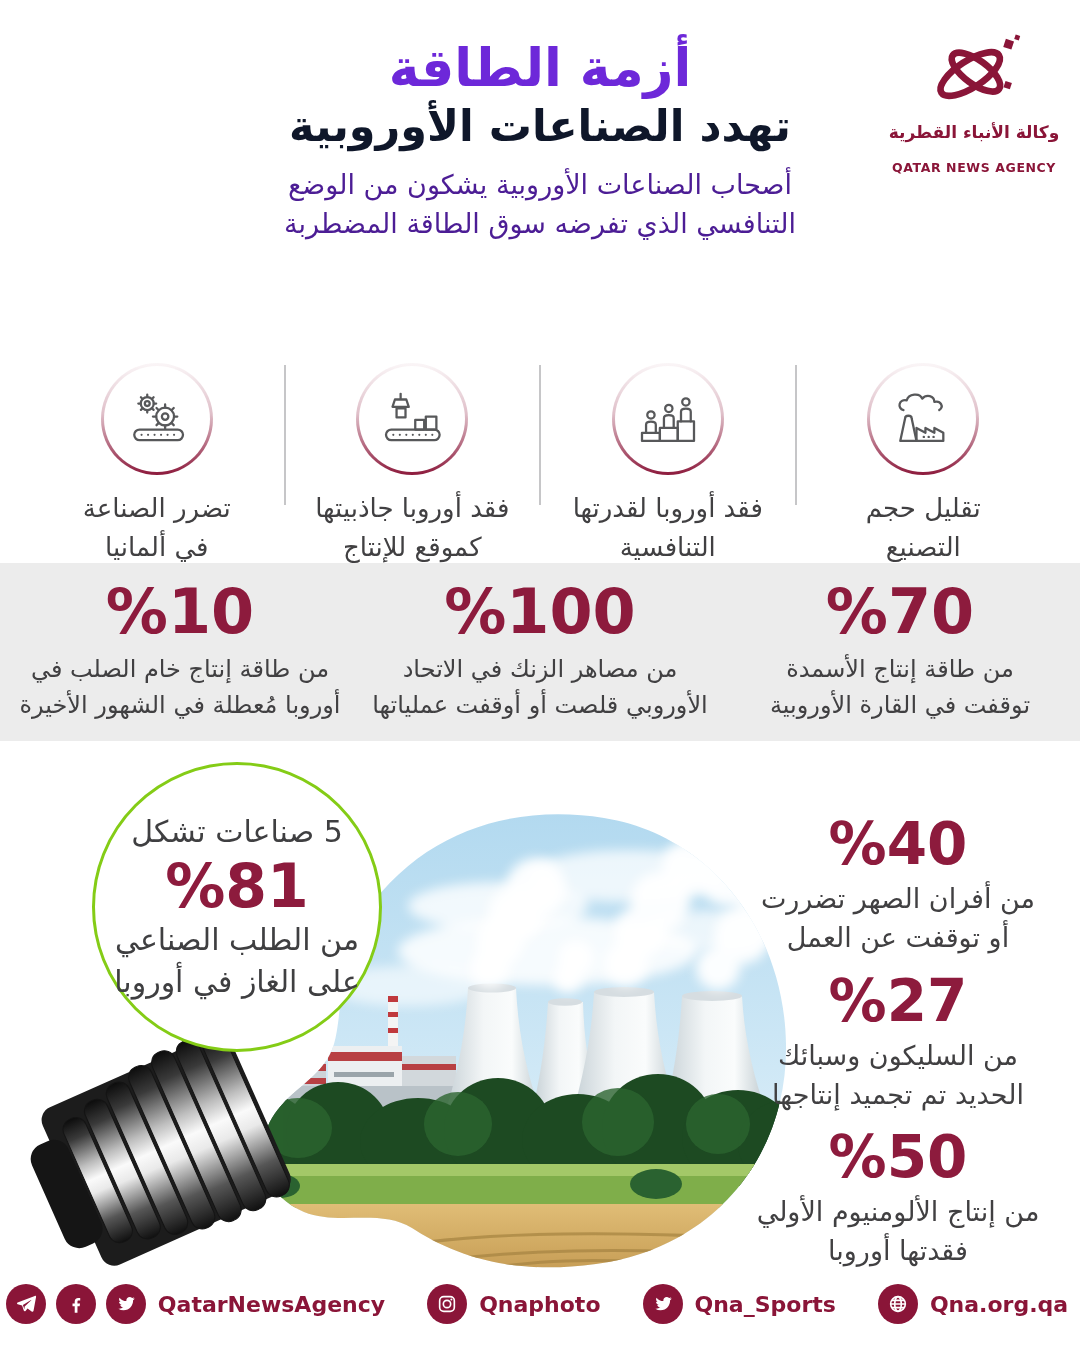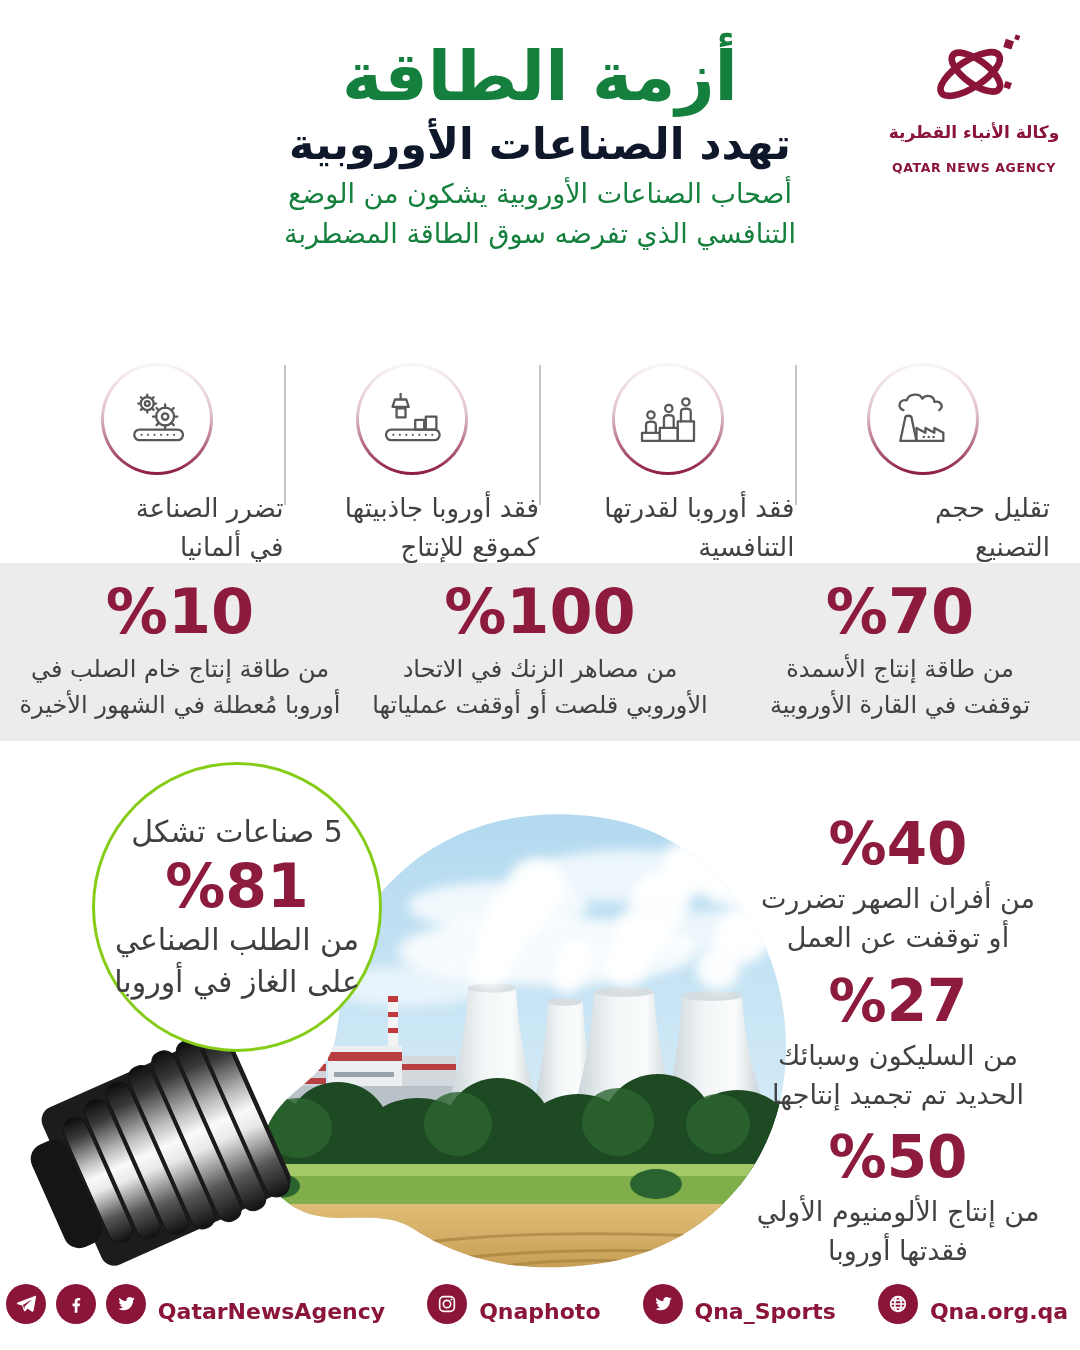--- a/index.html
+++ b/index.html
@@ -1,30 +1,30 @@
 <!DOCTYPE html>
 <html lang="ar"><head>
 <meta charset="utf-8">
 <style>
   html,body{margin:0;padding:0;background:#ffffff;}
   .canvas{position:relative;width:1080px;height:1350px;background:#ffffff;overflow:hidden;
           font-family:"DejaVu Sans",sans-serif;}
   
   .header{position:absolute;top:40px;left:0;right:0;text-align:center;}
-  .title1{font-size:68px;font-weight:800;color:#15803d;direction:rtl;line-height:1.1;}
+  .title1{font-size:52px;font-weight:800;color:#6d28d9;direction:rtl;line-height:1.1;}
   .title2{font-size:43px;font-weight:800;color:#0f172a;direction:rtl;line-height:1.2;margin-top:4px;}
-  .subtitle{margin-top:4px;font-size:27px;color:#15803d;direction:rtl;line-height:1.45;font-weight:500;}
+  .subtitle{margin-top:12px;font-size:27px;color:#4c1d95;direction:rtl;line-height:1.45;font-weight:500;}
   .section-heading{margin-top:18px;font-size:29px;font-weight:800;color:#8d1b3d;direction:rtl;}
   
   .logo{position:absolute;top:34px;right:16px;width:180px;text-align:center;}
   .logo-ar{font-size:17px;font-weight:800;color:#8A1538;direction:rtl;margin-top:2px;}
   .logo-en{font-size:12.5px;font-weight:700;color:#8A1538;letter-spacing:.6px;margin-top:18px;}
   
   .impacts{position:absolute;top:363px;left:30px;right:30px;display:flex;direction:rtl;align-items:flex-start;}
-  .impact{flex:1;text-align:right;}
+  .impact{flex:1;text-align:center;}
   .impact-circle{width:106px;height:106px;border-radius:50%;margin:0 auto;
       border:3px solid transparent;
       background:linear-gradient(#fff,#fff) padding-box,
                  linear-gradient(to top,#8d1b3d 0%,rgba(141,27,61,.28) 55%,rgba(141,27,61,.04) 100%) border-box;
       display:flex;align-items:center;justify-content:center;}
   .impact-label{margin-top:14px;font-size:26px;color:#414042;direction:rtl;line-height:1.5;font-weight:500;}
   .vdiv{width:2px;background:#c6c6c8;height:140px;align-self:flex-start;margin-top:2px;}
   
   .band{position:absolute;top:563px;left:0;width:1080px;height:178px;background:#ececec;
         display:flex;direction:rtl;align-items:center;}
@@ -37,21 +37,21 @@
            background:#ffffff;border:3px solid #84cc16;z-index:5;
            display:flex;flex-direction:column;align-items:center;justify-content:center;text-align:center;}
   .callout-line{font-size:30px;color:#3f3f41;direction:rtl;line-height:1.4;font-weight:500;}
   .callout-value{font-size:60px;font-weight:800;color:#8d1b3d;direction:ltr;unicode-bidi:isolate;line-height:1.1;}
   
   .side-stat{position:absolute;left:753px;width:290px;text-align:center;}
   .side-value{font-size:58px;font-weight:800;color:#8d1b3d;direction:ltr;unicode-bidi:isolate;line-height:1;}
   .side-caption{font-size:27px;color:#414042;direction:rtl;line-height:1.45;margin-top:6px;font-weight:500;}
   
   .footer{position:absolute;bottom:26px;left:0;right:0;display:flex;justify-content:center;
-          align-items:flex-end;gap:10px;}
+          align-items:center;gap:10px;}
   .soc{width:40px;height:40px;border-radius:50%;background:#8A1538;display:flex;
        align-items:center;justify-content:center;flex:0 0 auto;}
   .soc svg{display:block;}
   .handle{font-size:22px;font-weight:600;color:#8A1538;margin:0 6px 0 2px;}
   .fgap{width:16px;}
 </style>
 </head>
 <body>
 
 <div class="canvas">

